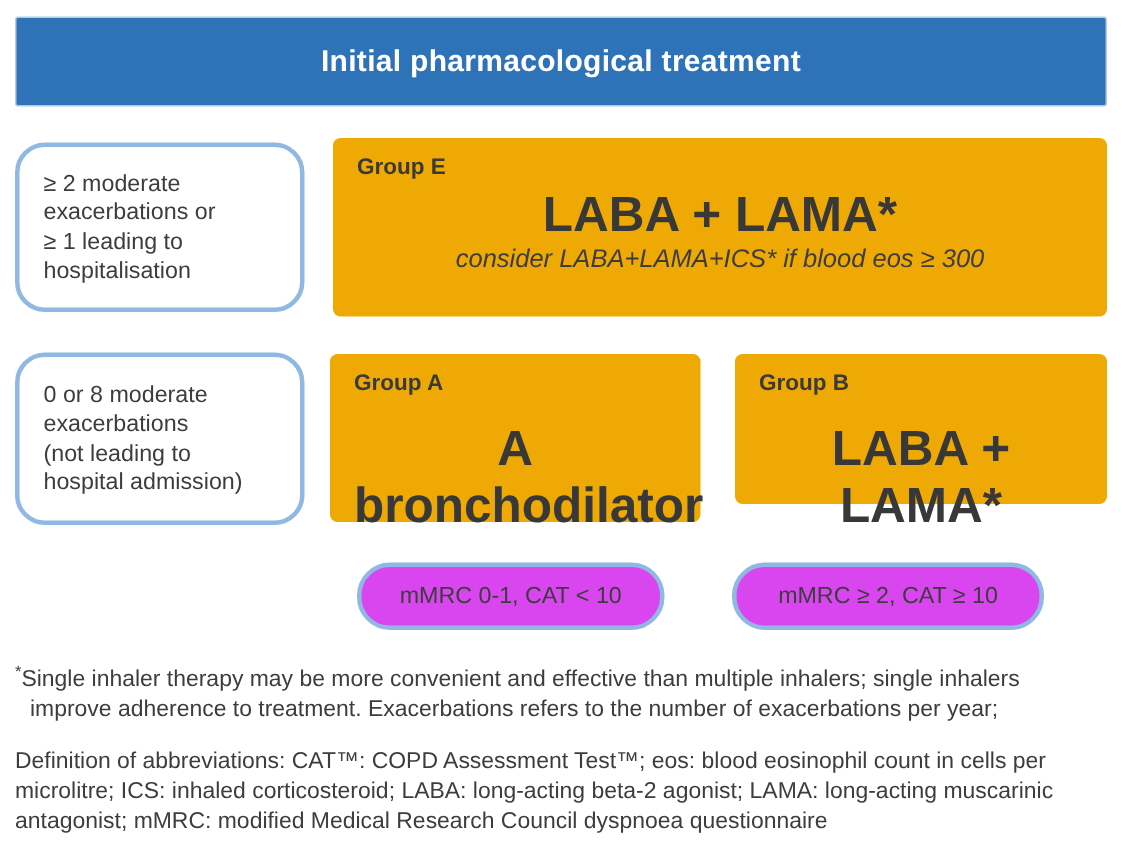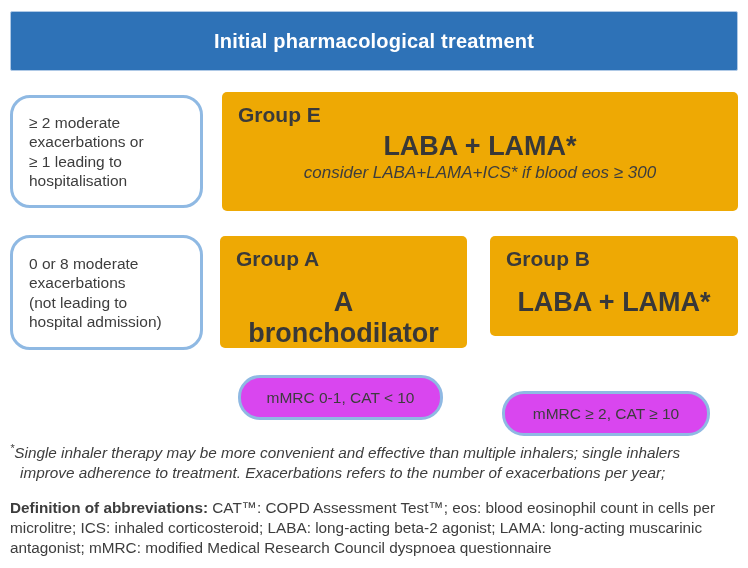--- a/index.html
+++ b/index.html
@@ -33,53 +33,53 @@
     padding:8px 8px 8px 16px;
     font-size:15.5px;line-height:1.24;white-space:pre-line;
   }
   .criteria.c1{top:95px;height:113px;}
   .criteria.c2{top:235px;height:115px;}
   
   .group{
     position:absolute;background:var(--box_orange);border-radius:5px;
     padding:11px 16px 8px 16px;color:#383838;
   }
-  .group .glabel{font-size:21px;font-weight:bold;color:#3A3A3A;}
+  .group .glabel{font-size:15px;font-weight:bold;color:#3A3A3A;}
   .group.e{left:222px;top:92px;width:516px;height:119px;}
   .group.a{left:220px;top:236px;width:247px;height:112px;}
   .group.b{left:490px;top:236px;width:248px;height:100px;}
   .group .treatment{
-    font-size:27px;font-weight:bold;text-align:center;color:#383838;
+    font-size:33px;font-weight:bold;text-align:center;color:#383838;
   }
   .group.e .treatment{margin-top:4px;}
   .group.a .treatment,.group.b .treatment{margin-top:16px;}
   .group .consider{
     font-size:17px;font-style:italic;text-align:center;margin-top:1px;color:#3D3D3D;
   }
   
   .pill{
     position:absolute;top:375px;height:45px;background:#d946ef;
     border:3px solid var(--outline_blue);border-radius:22px;
     display:flex;align-items:center;justify-content:center;
     font-size:15.5px;
   }
   .pill.p1{left:238px;width:205px;}
-  .pill.p2{left:502px;width:208px;margin-top:16px;}
+  .pill.p2{left:488px;width:208px;}
   
   .fn1{
     position:absolute;left:10px;top:441px;width:727px;
     font-size:15.3px;line-height:1.32;
-    padding-left:10px;text-indent:-10px;font-style:italic;
+    padding-left:10px;text-indent:-10px;
   }
   .fn1 sup{font-size:11px;vertical-align:6px;}
   .fn2{
     position:absolute;left:10px;top:498px;width:735px;
     font-size:15.3px;line-height:1.32;
   }
-  .fn2 .deflabel{font-weight:bold;}
+  .fn2 .deflabel{font-weight:normal;}
 </style>
 </head>
 <body>
 
 <div class="canvas">
 
   <div class="header">
     <span class="title">Initial pharmacological treatment</span>
   </div>
 

